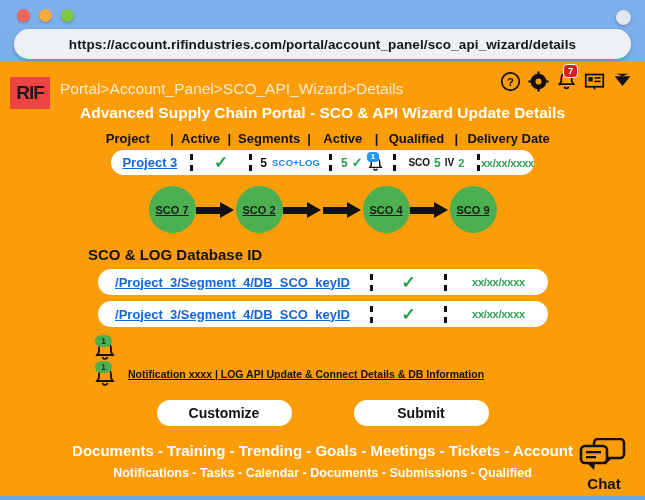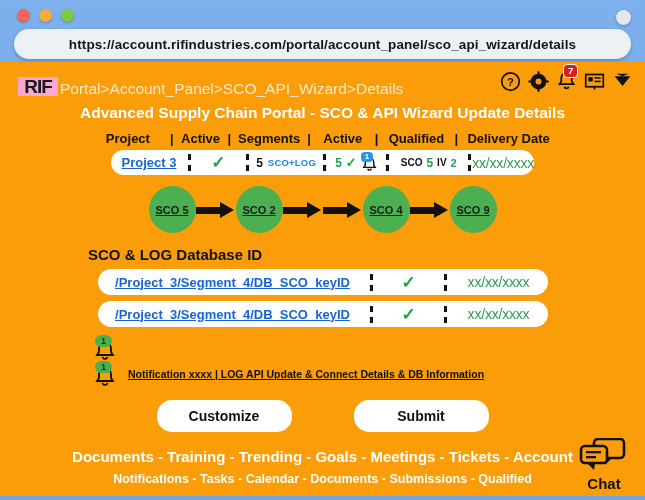--- a/index.html
+++ b/index.html
@@ -32,21 +32,21 @@
   }
   .urlbar span{
     font-size:13.5px;font-weight:bold;color:#12161c;letter-spacing:.1px;
   }
   
   .page{
     position:relative;height:434px;background:#fb9d09;overflow:hidden;
   }
   .hdrbar{position:relative;height:30px;}
   .logo{
-    position:absolute;left:18px;top:15px;width:40px;height:19px;background:#f9a8d4;
+    position:absolute;left:10px;top:15px;width:40px;height:32px;background:#ef4444;
     display:flex;align-items:center;justify-content:center;
     font-weight:bold;font-size:19px;color:#1b1b1b;letter-spacing:-1px;
   }
   .breadcrumb{
     position:absolute;left:60px;top:18px;font-size:15.5px;color:#ffe9cd;font-weight:normal;
   }
   .icons{position:absolute;right:12px;top:9px;display:flex;align-items:center;gap:7px;}
   .ic{width:21px;height:21px;position:relative;cursor:pointer;}
   .badge{
     position:absolute;left:7px;top:-7px;background:#e01b1b;color:#fff;
@@ -69,21 +69,21 @@
     display:flex;align-items:center;
   }
   .cell{display:flex;align-items:center;justify-content:center;height:100%;}
   .vdiv{width:0;border-left:3px dashed #111;height:17px;}
   .lnk{color:#1565d8;text-decoration:underline;font-weight:bold;font-size:13px;}
   .chk{color:#22a34a;font-weight:bold;font-size:17px;line-height:1;}
   .chk.sm{font-size:13px;}
   .grn{color:#22a34a;font-weight:bold;}
   .blk{color:#111;font-weight:bold;}
   .scolog{color:#1a86e8;font-weight:bold;font-size:9.5px;letter-spacing:.2px;}
-  .date{color:#2f9e4f;font-weight:normal;font-size:14px;letter-spacing:-.2px;}
+  .date{color:#2f9e4f;font-weight:bold;font-size:11px;letter-spacing:-.2px;}
   
   .flow{display:flex;align-items:center;justify-content:center;margin-top:11px;gap:0px;}
   .node{
     width:47px;height:47px;border-radius:50%;background:#4caf50;
     display:flex;align-items:center;justify-content:center;
   }
   .node span{color:#1b1b1b;font-weight:bold;font-size:11px;text-decoration:underline;}
   .arrow{width:40px;height:16px;position:relative;}
   .arrow:before{content:"";position:absolute;left:0;top:5px;width:26px;height:7px;background:#111;}
   .arrow:after{content:"";position:absolute;left:24px;top:0;width:0;height:0;
@@ -99,21 +99,21 @@
   .notif{display:flex;align-items:center;margin:9px 0 0 92px;}
   .bellwrap{position:relative;width:26px;height:24px;margin-right:10px;}
   .gbadge{
     position:absolute;left:3px;top:-1px;background:#4caf50;color:#143d19;
     font-size:9px;font-weight:bold;border-radius:7px;padding:1px 6px;line-height:10px;z-index:2;
   }
   .nlnk{color:#111;font-weight:bold;font-size:10.5px;text-decoration:underline;}
   
   .btns{display:flex;justify-content:center;gap:62px;margin-top:14px;}
   .btn{
-    width:135px;height:32px;background:#fff;border-radius:15px;border:none;
+    width:135px;height:26px;background:#fff;border-radius:15px;border:none;
     font-weight:bold;font-size:14px;color:#111;cursor:pointer;
     font-family:"Liberation Sans", sans-serif;
   }
   
   .foot1{text-align:center;color:#fff;font-weight:bold;font-size:15px;margin-top:16px;}
   .foot2{text-align:center;color:#fff;font-weight:bold;font-size:12.5px;margin-top:7px;}
   .chat{position:absolute;right:9px;bottom:4px;width:64px;text-align:center;}
   .chat .lbl{font-weight:bold;font-size:15px;color:#111;margin-top:-3px;}
 </style>
 </head>
@@ -244,21 +244,21 @@
       <div class="cell" style="width:6px">
           <div class="vdiv"></div>
         </div>
       <div class="cell" style="flex:1">
         <span class="date">xx/xx/xxxx</span>
       </div>
     </div>
 
     <div class="flow">
       <div class="node">
-          <span>SCO 5</span>
+          <span>SCO 7</span>
         </div>
       <div class="arrow"></div>
       <div class="node">
           <span>SCO 2</span>
         </div>
       <div class="arrow"></div>
       <div class="arrow"></div>
       <div class="node">
           <span>SCO 4</span>
         </div>

